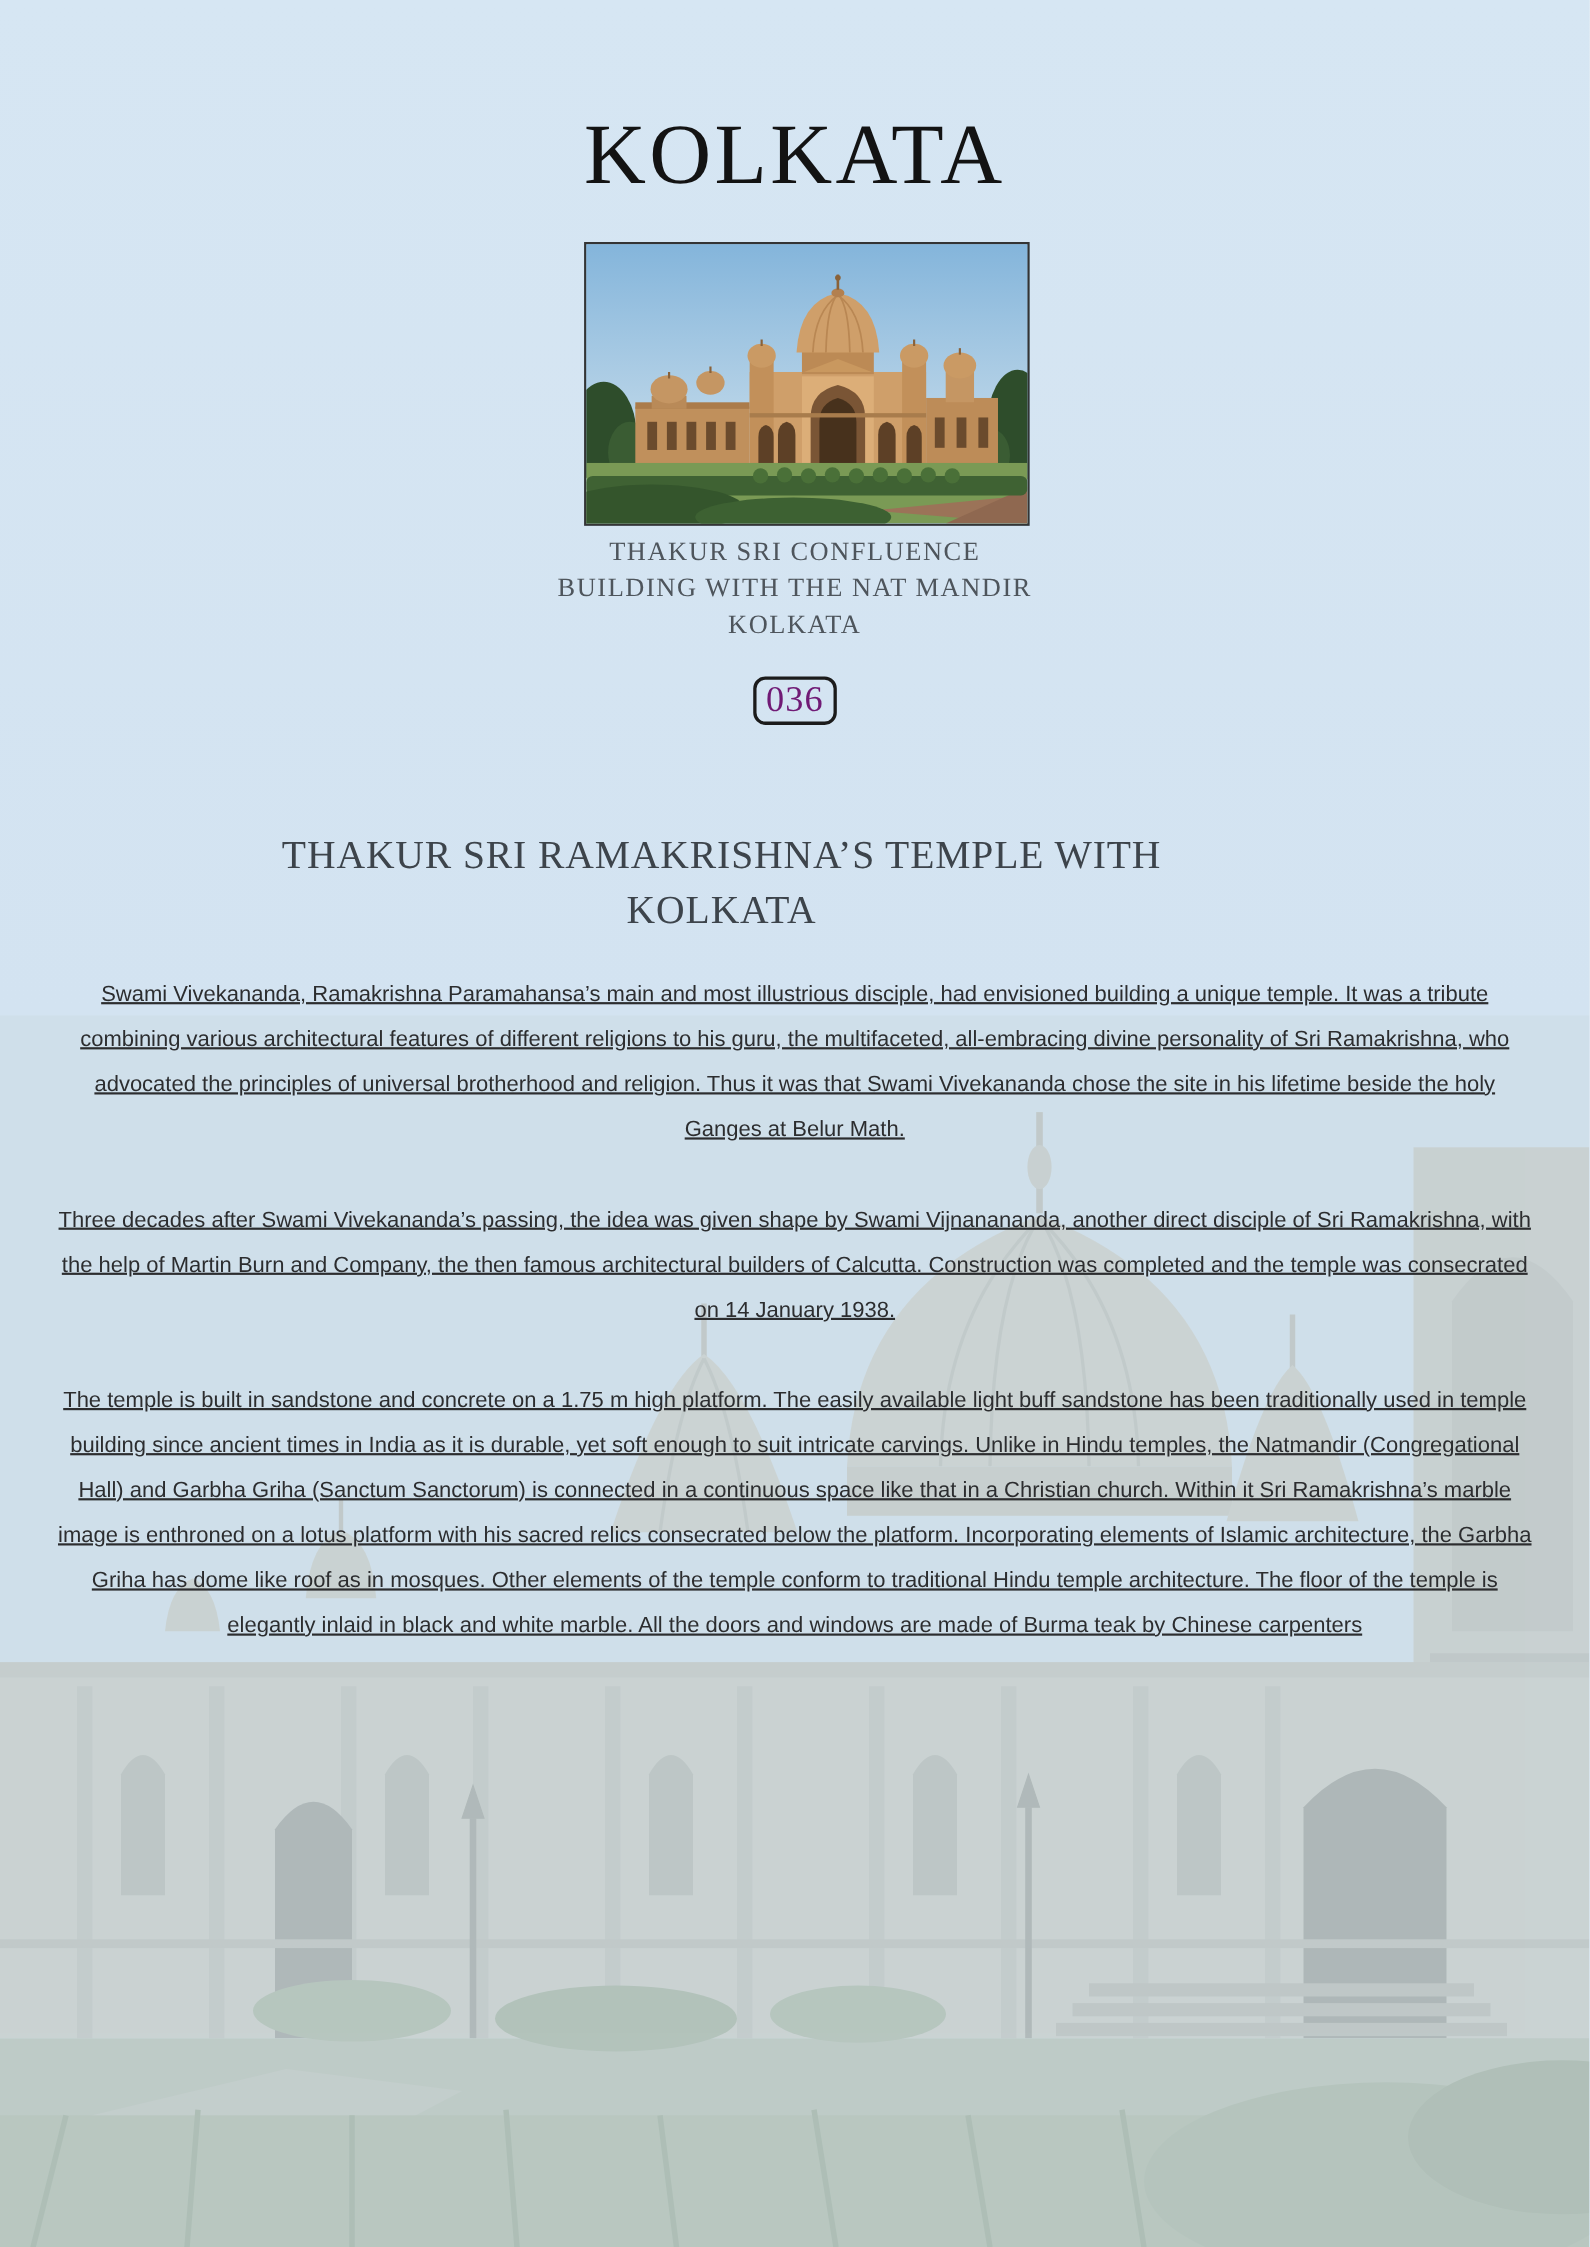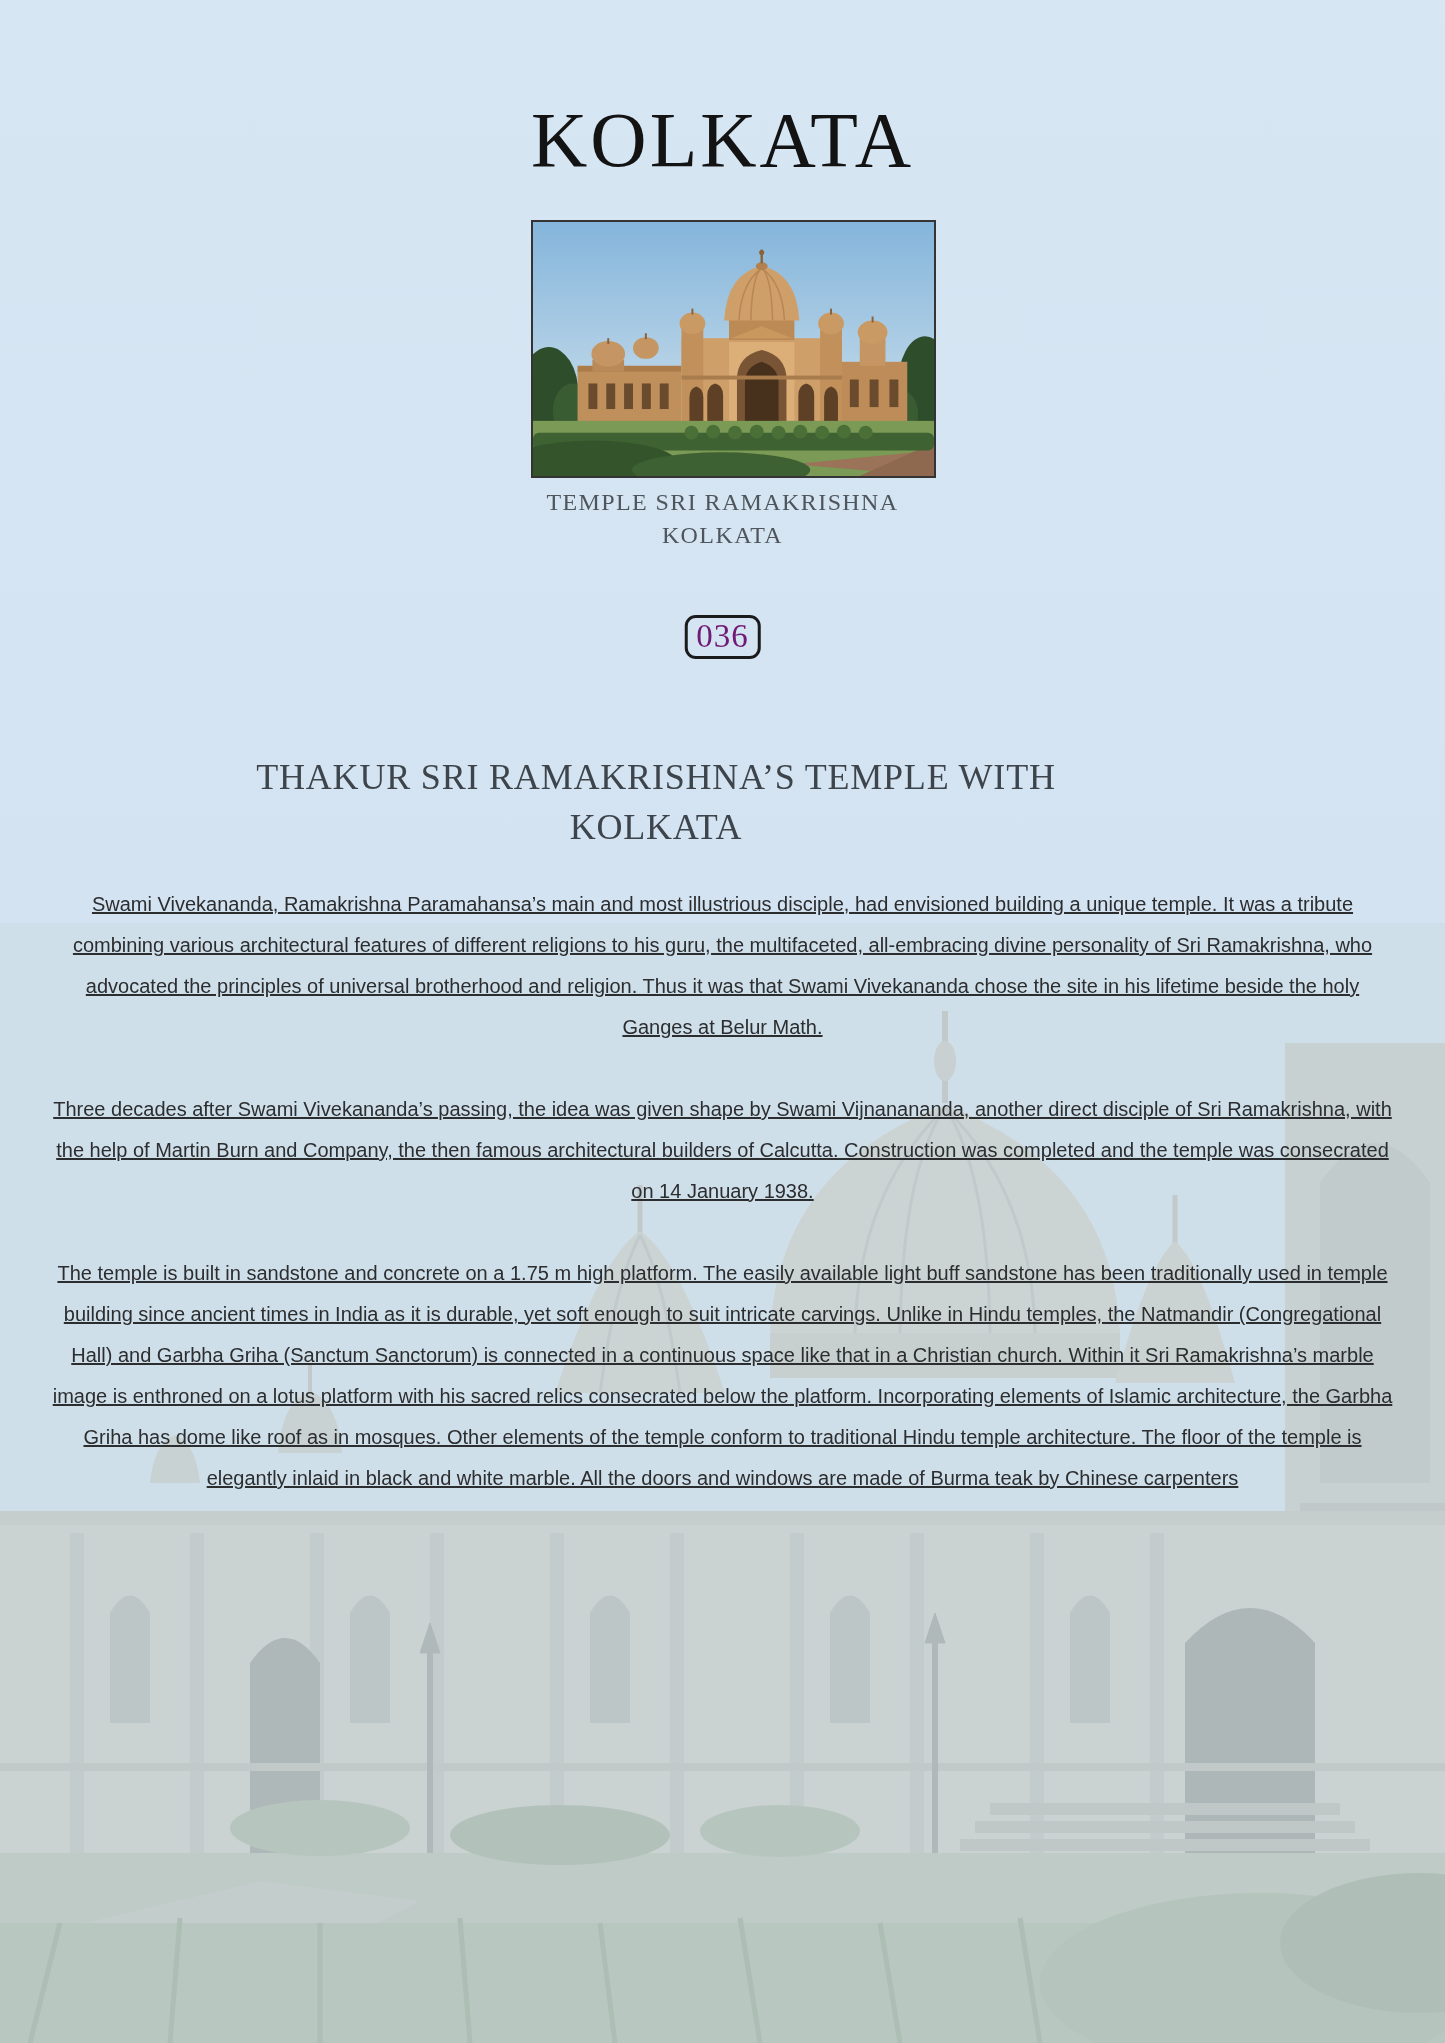--- a/index.html
+++ b/index.html
@@ -249,21 +249,22 @@
           <circle cx="314" cy="213" r="7"></circle>
           <circle cx="336" cy="214" r="7"></circle>
       </g>
       <ellipse cx="60" cy="244" rx="85" ry="22" fill="#34552c"></ellipse>
       <ellipse cx="190" cy="252" rx="90" ry="18" fill="#3d6132"></ellipse>
     </g>
   </svg>
 </figure>
 
 <div class="photo-caption">
-  <div>TEMPLE SRI RAMAKRISHNA</div>
+  <div>THAKUR SRI CONFLUENCE</div>
+  <div>BUILDING WITH THE NAT MANDIR</div>
   <div>KOLKATA</div>
 </div>
 
 <div class="plate-badge">036</div>
 
 <h2 class="main-heading">
   <div>THAKUR SRI RAMAKRISHNA’S TEMPLE WITH</div>
   <div>KOLKATA</div>
 </h2>
 

